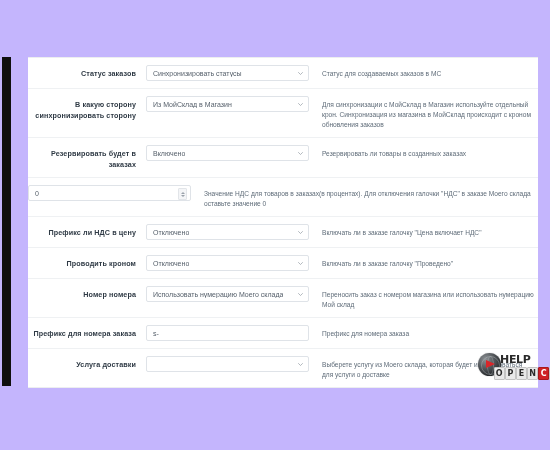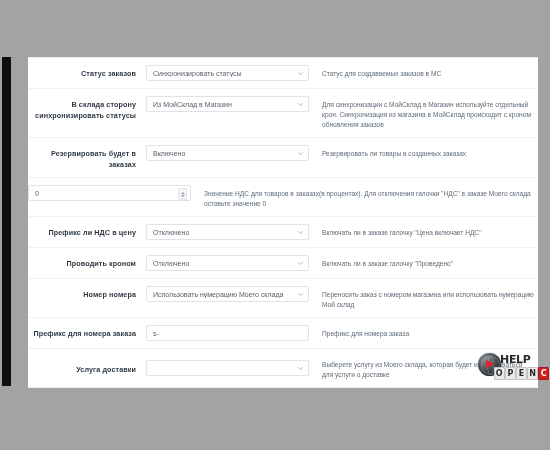--- a/index.html
+++ b/index.html
@@ -14,21 +14,21 @@
     font-family: "Liberation Sans", "DejaVu Sans", sans-serif;
     color: #333333;
     -webkit-font-smoothing: antialiased;
   }
 
   
   .page {
     position: relative;
     width: 550px;
     height: 450px;
-    background: #a3a3a3;
+    background: #c4b5fd;
   }
 
   
   .left-rail {
     position: absolute;
     left: 2px;
     top: 57px;
     width: 9px;
     height: 329px;
     background: #100f0f;
@@ -45,21 +45,21 @@
   }
 
   .form-row {
     display: flex;
     align-items: flex-start;
     border-bottom: 1px solid #eff1f3;
     min-height: 30px;
     padding: 7px 0 7px 0;
     box-sizing: border-box;
   }
-  .form-row:last-child { border-bottom: none; align-items: center; }
+  .form-row:last-child { border-bottom: none; }
 
   .col-label {
     width: 118px;
     flex: 0 0 118px;
     text-align: right;
     padding-right: 10px;
     box-sizing: border-box;
     font-size: 7.2px;
     font-weight: bold;
     line-height: 11px;
@@ -253,21 +253,21 @@
             <span class="caret">
               <svg viewBox="0 0 10 6" width="5" height="5" xmlns="http://www.w3.org/2000/svg">
                 <path d="M1 1 L5 5 L9 1" fill="none" stroke="#8a939c" stroke-width="1.3" stroke-linecap="round" stroke-linejoin="round"></path>
               </svg>
             </span>
           </div>
         </div>
         <div class="col-help">Статус для создаваемых заказов в МС</div>
       </div>
       <div class="form-row">
-        <div class="col-label">В склада сторону синхронизировать статусы</div>
+        <div class="col-label">В какую сторону синхронизировать сторону</div>
         <div class="col-control">
           <div class="control">
             <span class="val">Из МойСклад в Магазин</span>
             <span class="caret">
               <svg viewBox="0 0 10 6" width="5" height="5" xmlns="http://www.w3.org/2000/svg">
                 <path d="M1 1 L5 5 L9 1" fill="none" stroke="#8a939c" stroke-width="1.3" stroke-linecap="round" stroke-linejoin="round"></path>
               </svg>
             </span>
           </div>
         </div>

